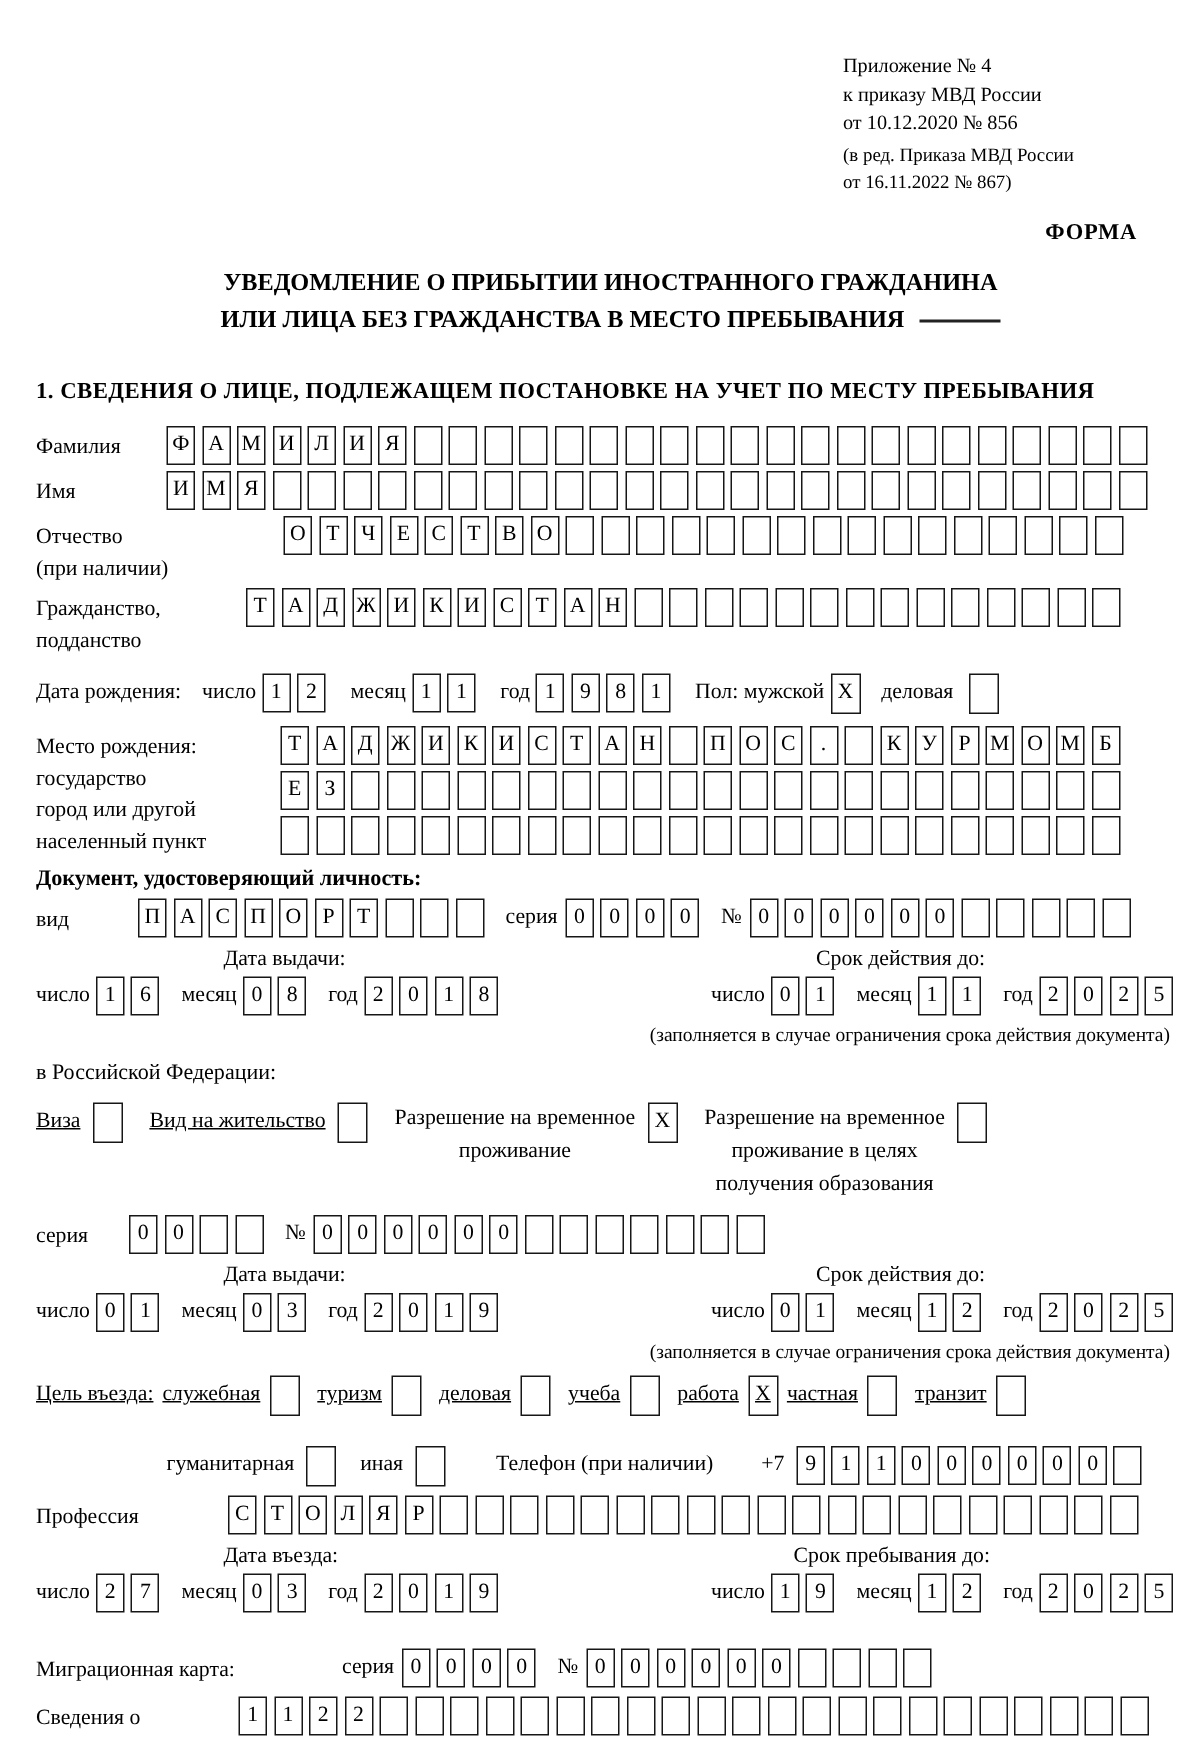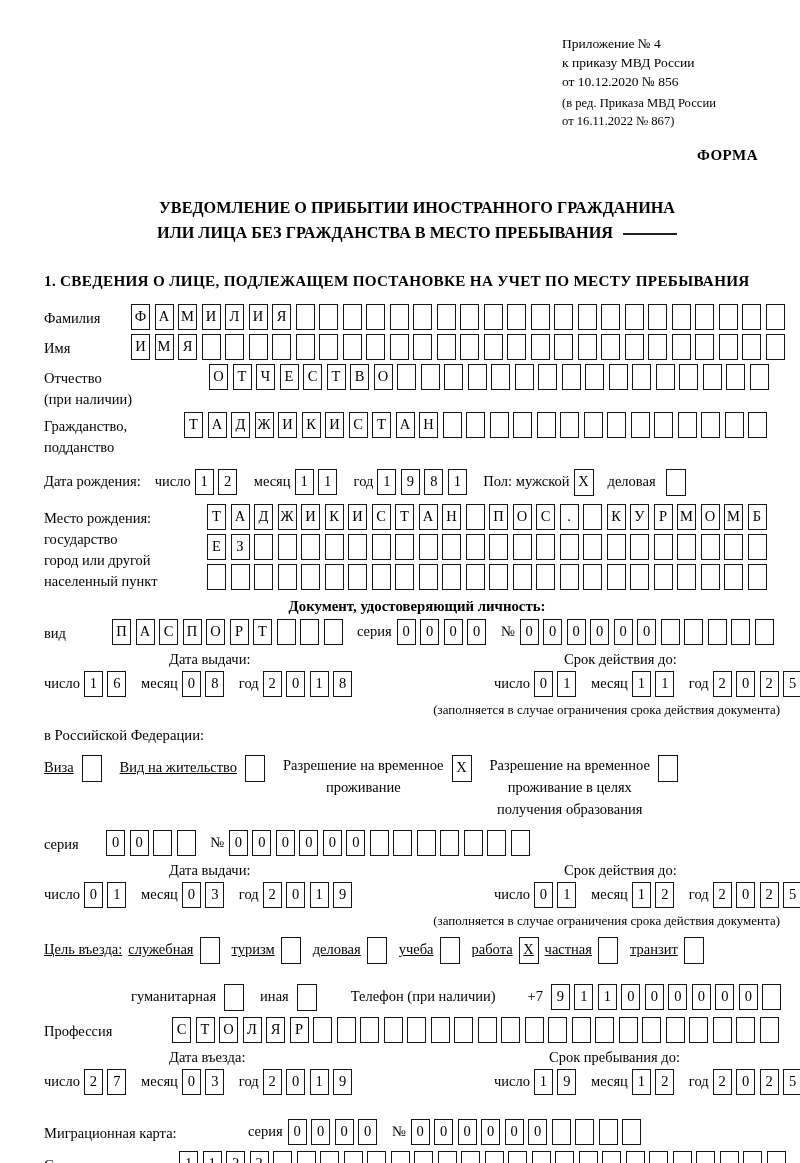--- a/index.html
+++ b/index.html
@@ -1,24 +1,24 @@
 <!DOCTYPE html>
 <html lang="ru"><head>
 <meta charset="utf-8">
 <style>
   html,body{margin:0;padding:0;background:#ffffff;}
   body{width:800px;height:1163px;overflow:hidden;font-family:"Liberation Serif","DejaVu Serif",serif;color:#000;}
-  .page{box-sizing:border-box;position:relative;width:800px;height:1163px;padding:34px 10px 0 44px;border-radius:21px;}
+  .page{box-sizing:border-box;position:relative;width:800px;height:1163px;padding:34px 10px 0 24px;border-radius:21px;}
   
   .hdr{margin-left:auto;width:228px;font-size:13.5px;line-height:1.42;}
   .hdr .small{font-size:12.6px;}
   .hdr .gap{margin-top:4px;}
   .forma{text-align:right;padding-right:32px;font-weight:bold;font-size:15px;margin-top:16px;letter-spacing:.5px;}
   
-  .title{text-align:center;font-weight:bold;font-size:16.2px;line-height:1.55;margin-top:32px;}
+  .title{text-align:center;font-weight:bold;font-size:16.2px;line-height:1.55;margin-top:12px;}
   .tunder{display:inline-block;width:54px;border-bottom:2px solid #222;margin-left:10px;transform:translateY(-3px);}
   .sect{font-weight:bold;font-size:15.2px;margin-top:26px;margin-bottom:14px;letter-spacing:.3px;white-space:nowrap;}
   
   .box-row{display:flex;flex-wrap:nowrap;}
   .box{box-sizing:border-box;flex:0 0 auto;width:19px;height:26px;border:1.7px solid #161616;margin-right:4.5px;
        text-align:center;font-size:14.5px;line-height:22px;}
   .cbox{box-sizing:border-box;display:inline-block;width:20px;height:27px;border:1.7px solid #161616;
         text-align:center;font-size:14.5px;line-height:23px;vertical-align:middle;}
   
   .frow{display:flex;align-items:flex-start;margin-bottom:4px;}
@@ -26,21 +26,21 @@
   .w87{width:87px;} .w165{width:165px;} .w140{width:140px;} .w163{width:163px;} .w128{width:128px;}
   .w68{width:68px;} .w62{width:62px;} .w135{width:135px;} .w152{width:152px;}
   .inlbl{font-size:14.5px;padding-top:4px;margin:0 5px 0 10px;flex:0 0 auto;}
   .stack{display:flex;flex-direction:column;}
   .stack .box-row{margin-bottom:4px;}
   
   .bd{display:flex;align-items:flex-start;margin:10px 0 8px 0;}
   .bd .lbl{font-size:14.5px;padding-top:4px;margin-right:4px;}
   .bd .grp{margin-right:12px;}
   
-  .dochead{text-align:center;font-weight:bold;font-size:14.8px;margin:4px 0 4px 0;}
+  .dochead{text-align:left;font-weight:bold;font-size:14.8px;margin:4px 0 4px 0;}
   
   .dblock{position:relative;margin-top:6px;}
   .dheads{position:relative;height:20px;font-size:14.5px;}
   .dh1{position:absolute;left:125px;}
   .dh2{position:absolute;left:520px;}
   .dh2b{position:absolute;left:505px;}
   .dlines{position:relative;height:30px;}
   .dline{position:absolute;top:0;display:flex;align-items:flex-start;}
   .dl-left{left:0;} .dl-right{left:450px;}
   .dline .lbl{font-size:14.5px;padding-top:4px;margin-right:4px;}

